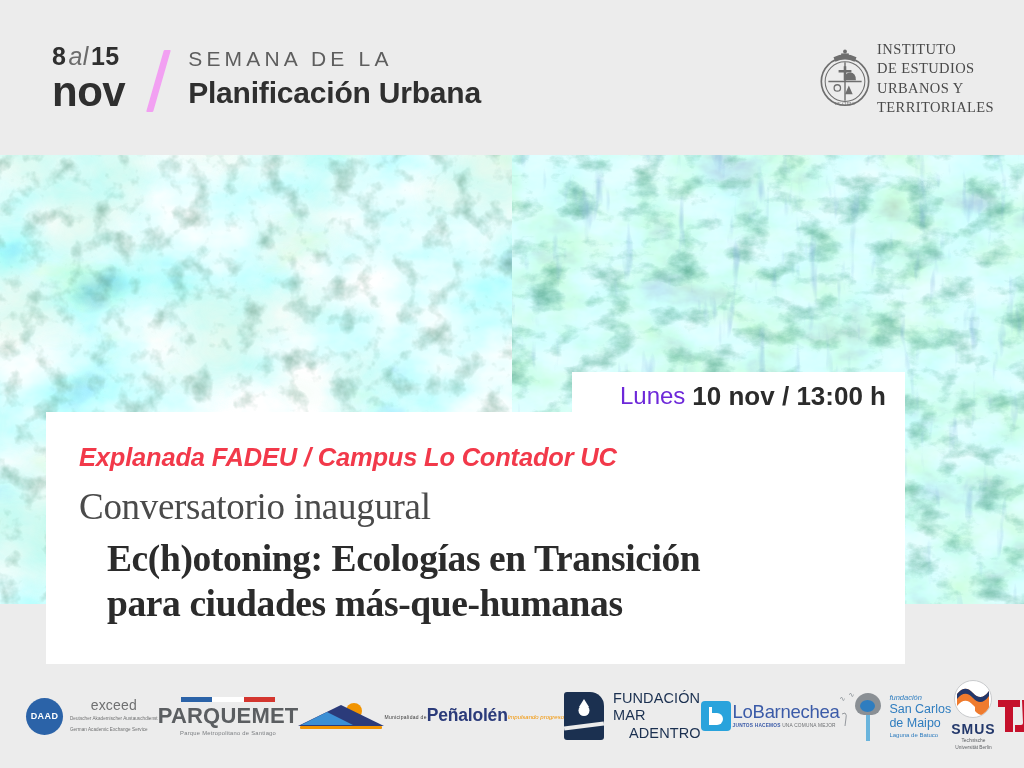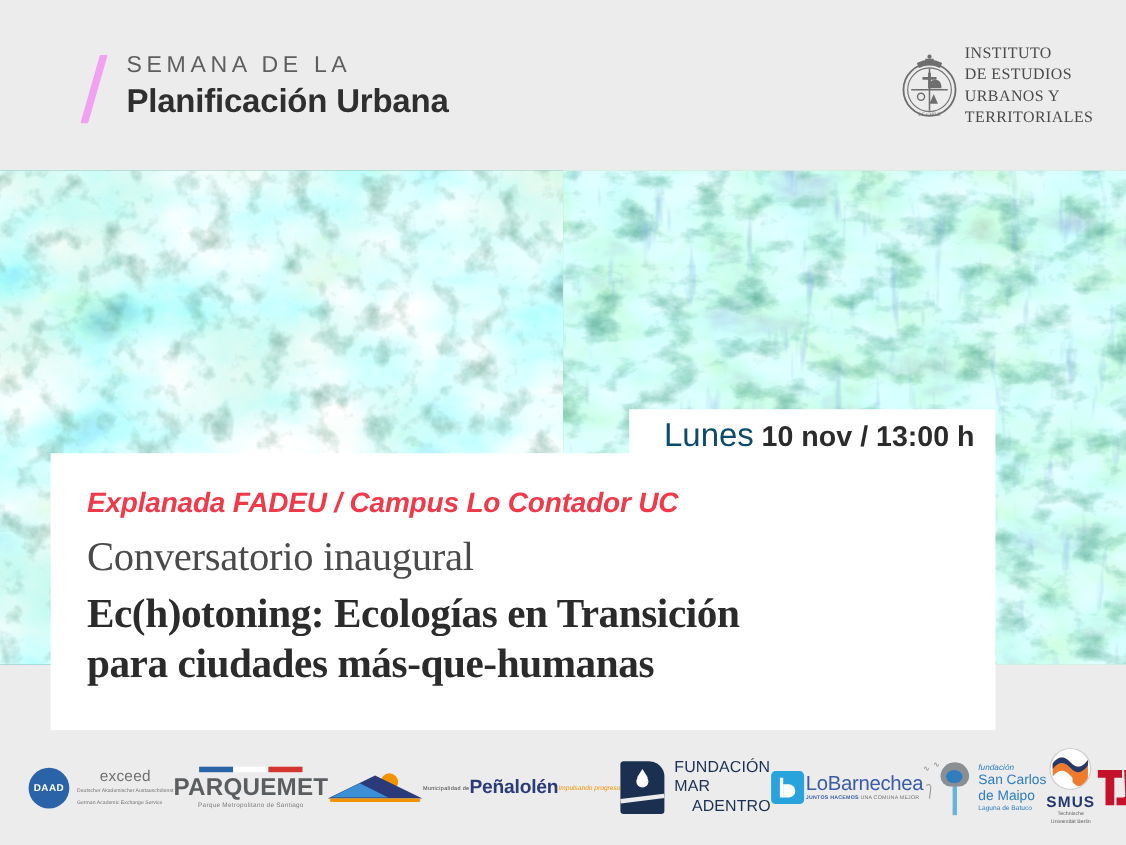--- a/index.html
+++ b/index.html
@@ -30,28 +30,28 @@
   
   .imgband{position:absolute;left:0;top:155px;width:1024px;height:449px;overflow:hidden;}
   .panel{position:absolute;top:0;height:449px;width:512px;overflow:hidden;}
   .panel.left{left:0;}
   .panel.right{left:512px;}
   .tex{position:absolute;inset:-10%;}
 
   
   .datebox{position:absolute;left:572px;top:372px;width:333px;height:48px;background:#fff;
            display:flex;align-items:center;justify-content:flex-end;padding-right:19px;box-sizing:border-box;}
-  .datebox .lunes{font-size:30px;color:#0c4a6e;font-weight:400;}
+  .datebox .lunes{font-size:24px;color:#6d28d9;font-weight:400;}
   .datebox .dnum{font-size:26px;color:#2b2b2b;font-weight:700;margin-left:7px;}
 
   .infobox{position:absolute;left:46px;top:412px;width:859px;height:252px;background:#fff;
            box-sizing:border-box;padding:33px 13px 0 33px;}
   .loc{font-size:25.5px;font-style:italic;font-weight:700;color:#f2394a;letter-spacing:-.2px;line-height:1;}
   .sub{font-family:"Liberation Serif", serif;font-size:37px;font-weight:400;color:#4a4a4a;line-height:1;margin-top:17px;letter-spacing:-.3px;}
-  .main-title{font-family:"Liberation Serif", serif;font-size:37.5px;font-weight:700;color:#2b2b2b;line-height:1.2;margin-top:11px;letter-spacing:-.4px;}
+  .main-title{font-family:"Liberation Serif", serif;font-size:37.5px;font-weight:700;color:#2b2b2b;line-height:1.2;margin-top:11px;letter-spacing:-.4px;margin-left:28px;}
 
   
   .footer{position:absolute;left:0;top:664px;width:1024px;height:104px;background:#ececec;}
   .logos{position:absolute;left:0;top:0;width:1024px;height:104px;display:flex;align-items:center;justify-content:space-between;padding:0 26px;box-sizing:border-box;}
   .logo{display:flex;align-items:center;justify-content:center;flex:none;}
 
   
   .daad{gap:7px;}
   .daad-circ{width:37px;height:37px;border-radius:50%;background:#2b63a8;color:#fff;font-size:9px;font-weight:700;
              display:flex;align-items:center;justify-content:center;letter-spacing:.4px;}
@@ -127,20 +127,26 @@
   .tub-berlin{writing-mode:vertical-rl;font-size:8.5px;font-weight:700;color:#c5112b;letter-spacing:.2px;}
 </style>
 </head>
 <body>
 
 <div class="poster">
 
   <div class="header">
 
     <div class="hdr-left">
+      <div class="datestack">
+        <div class="dateline1">
+          <span>8</span><span class="al">al</span><span>15</span>
+        </div>
+        <div class="dateline2">nov</div>
+      </div>
 
       <div class="slash"></div>
 
       <div class="titlestack">
         <div class="t-small">SEMANA DE LA</div>
         <div class="t-big">Planificación Urbana</div>
       </div>
     </div>
 
     <div class="hdr-right">

